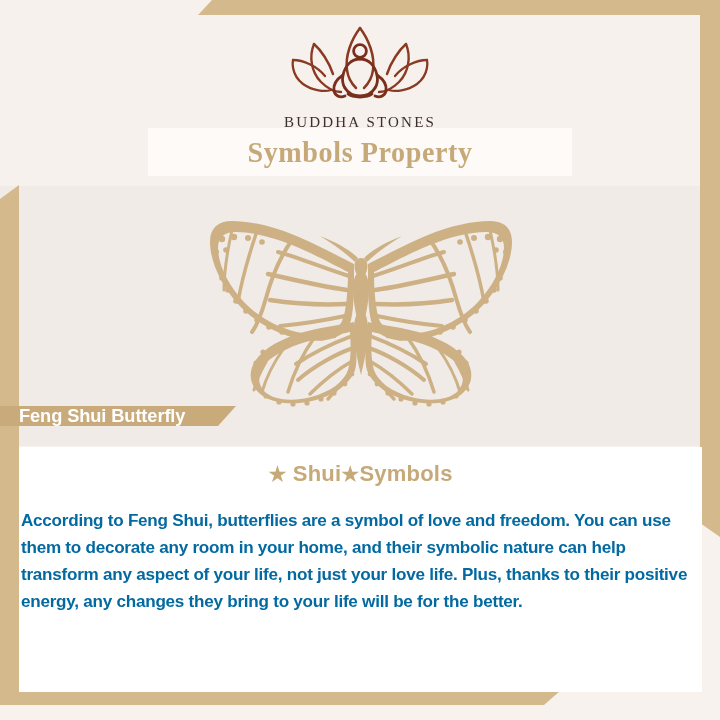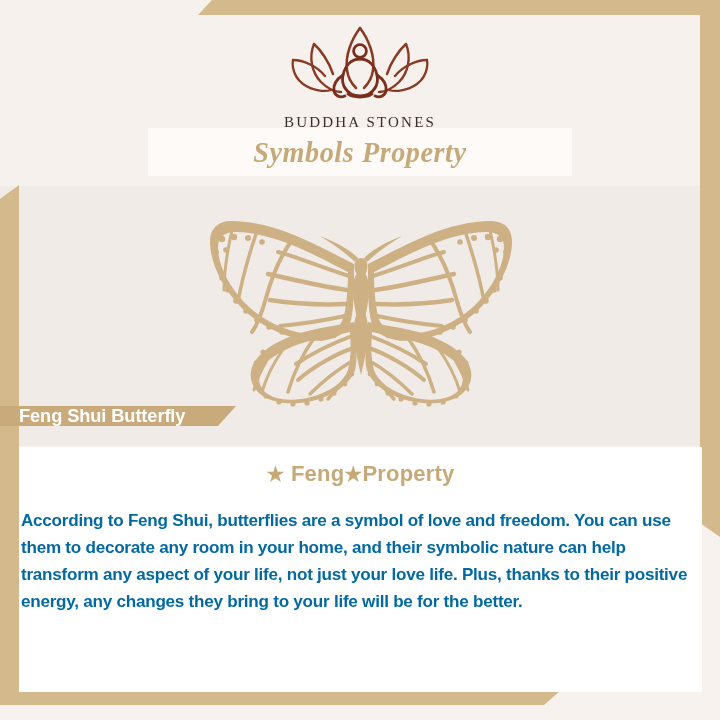--- a/index.html
+++ b/index.html
@@ -90,21 +90,20 @@
 
   
   .title-band {
     position: absolute;
     left: 148px; top: 128px;
     width: 424px; height: 48px;
     background: #fdfaf7;
     display: flex;
     align-items: center;
     justify-content: center;
-    font-style: italic;
   }
   .title-band-text {
     font-family: "Liberation Serif", serif;
     font-weight: bold;
     font-size: 29px;
     color: #c5a978;
     letter-spacing: 0.6px;
     transform: scaleX(0.97);
   }
 
@@ -388,18 +387,18 @@
     </svg>
   </div>
 
   <div class="banner">
     <span class="banner-text">Feng Shui Butterfly</span>
   </div>
 
   <div class="text-card">
     <div class="love-freedom">
       <span class="star">★</span>
-      <span>Feng</span><span class="star">★</span><span>Property</span>
+      <span>Shui</span><span class="star">★</span><span>Symbols</span>
     </div>
     <p class="body-copy">According to Feng Shui, butterflies are a symbol of love and freedom. You can use them to decorate any room in your home, and their symbolic nature can help transform any aspect of your life, not just your love life. Plus, thanks to their positive energy, any changes they bring to your life will be for the better.</p>
   </div>
 
 </div>
 
 </body></html>

